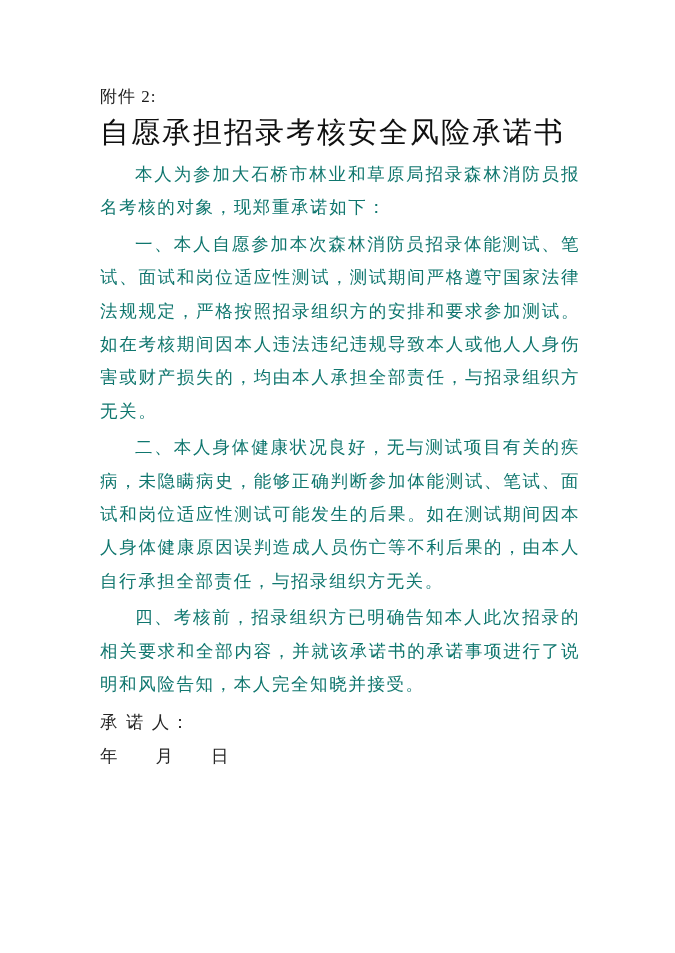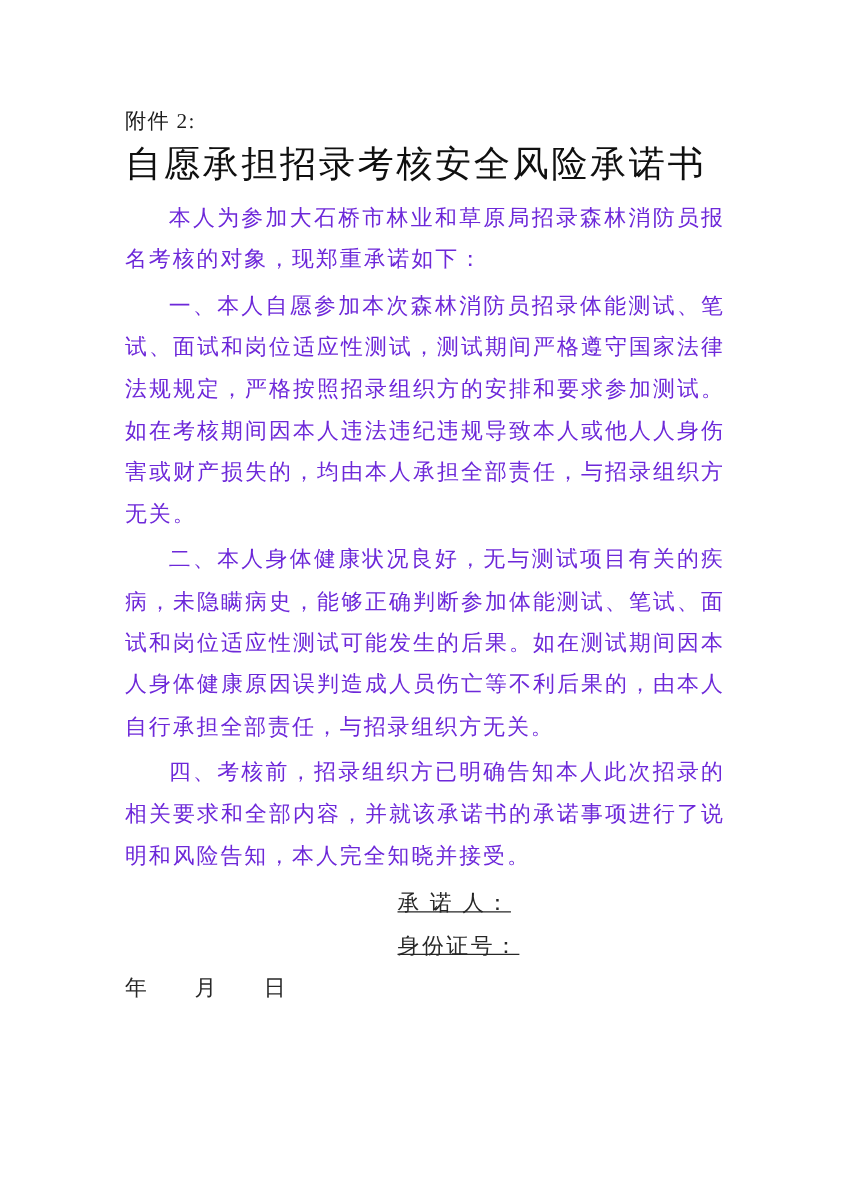--- a/index.html
+++ b/index.html
@@ -39,32 +39,30 @@
   }
   .para {
     font-size: 17.5px;
     line-height: 33.4px;
     letter-spacing: 1.6px;
     text-align: justify;
     text-justify: inter-character;
     text-indent: 2em;
     word-break: break-all;
     margin: 0 0 3px 0;
-    color: #6d28d9;
+    color: #0f766e;
   }
   .sig-block {
     margin-top: 2px;
     font-size: 17.5px;
     color: #272727;
   }
   .sig-line {
     line-height: 34px;
-    margin-left: 218px;
     letter-spacing: 2px;
-    text-decoration: underline;
   }
   .date-line {
     line-height: 34px;
     letter-spacing: 1px;
   }
   .footer {
     position: absolute;
     top: 903px;
     right: 20px;
     display: flex;
@@ -93,19 +91,18 @@
 
     <p class="para">一、本人自愿参加本次森林消防员招录体能测试、笔试、面试和岗位适应性测试，测试期间严格遵守国家法律法规规定，严格按照招录组织方的安排和要求参加测试。如在考核期间因本人违法违纪违规导致本人或他人人身伤害或财产损失的，均由本人承担全部责任，与招录组织方无关。</p>
 
     <p class="para">二、本人身体健康状况良好，无与测试项目有关的疾病，未隐瞒病史，能够正确判断参加体能测试、笔试、面试和岗位适应性测试可能发生的后果。如在测试期间因本人身体健康原因误判造成人员伤亡等不利后果的，由本人自行承担全部责任，与招录组织方无关。</p>
 
 
     <p class="para">四、考核前，招录组织方已明确告知本人此次招录的相关要求和全部内容，并就该承诺书的承诺事项进行了说明和风险告知，本人完全知晓并接受。</p>
 
     <div class="sig-block">
       <div class="sig-line">承 诺 人：</div>
-      <div class="sig-line">身份证号：</div>
       <div class="date-line">年　　月　　日</div>
     </div>
 
   </div>
 
 </div>
 
 </body></html>

